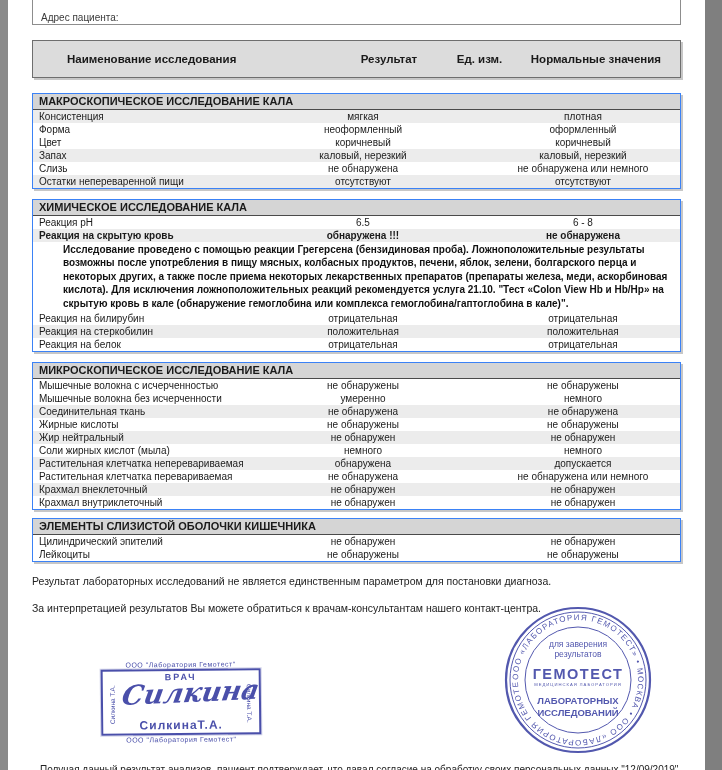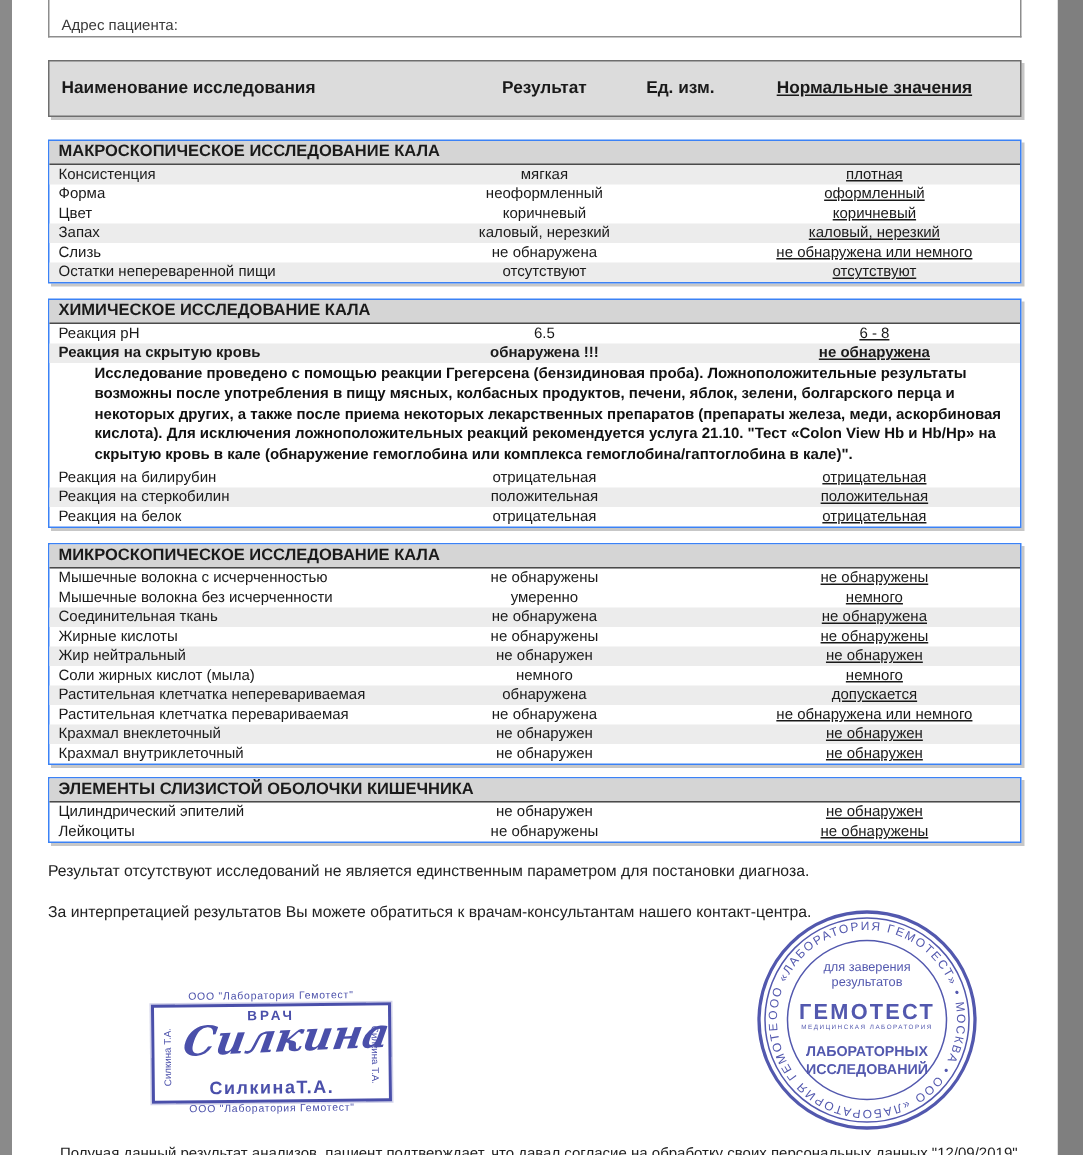--- a/index.html
+++ b/index.html
@@ -18,26 +18,26 @@
     margin:0 2px;height:21px;border:1px solid #8d8d8d;border-top:none;
     padding:12px 8px;font-size:10px;color:#3a3a3a;box-sizing:border-box;
   }
 
   
   .header-box{
     margin:15px 2px 0;height:36px;background:#dcdcdc;
     border:1px solid #6e6e6e;box-shadow:2px 2px 0 rgba(0,0,0,.22);
     display:flex;align-items:center;font-weight:bold;font-size:11.5px;
   }
-  .header-box .c-name{padding-left:8px;}
+  .header-box .c-name{padding-left:8px;margin-left:26px;}
 
   .c-name{flex:0 0 42%;text-align:left;box-sizing:border-box;overflow:hidden;white-space:nowrap;}
   .c-res{flex:0 0 18%;text-align:center;overflow:hidden;white-space:nowrap;}
   .c-unit{flex:0 0 10%;text-align:center;overflow:hidden;white-space:nowrap;}
-  .c-norm{flex:1;text-align:center;overflow:hidden;white-space:nowrap;text-decoration:underline;}
+  .c-norm{flex:1;text-align:center;overflow:hidden;white-space:nowrap;}
 
   
   .section-box{
     margin:15px 2px 0;border:1px solid #3b82f6;box-shadow:2px 2px 0 rgba(0,0,0,.22);
     background:#fff;
   }
   .section-box.tight{margin-top:10px;}
   .section-box.tighter{margin-top:8px;}
   .section-title{
     background:#d5d5d5;border-bottom:1px solid #4a4a4a;
@@ -252,21 +252,21 @@
       <span class="c-norm">не обнаружен</span>
     </div>
     <div class="row">
       <span class="c-name">Лейкоциты</span>
       <span class="c-res">не обнаружены</span>
       <span class="c-unit"></span>
       <span class="c-norm">не обнаружены</span>
     </div>
   </div>
 
-  <div class="para disclaimer">Результат отсутствуют исследований не является единственным параметром для постановки диагноза.</div>
+  <div class="para disclaimer">Результат лабораторных исследований не является единственным параметром для постановки диагноза.</div>
   <div class="para interpretation">За интерпретацией результатов Вы можете обратиться к врачам-консультантам нашего контакт-центра.</div>
 
 </div>
 
 <div class="doctor-stamp">
   <div class="ds-org-top">ООО "Лаборатория Гемотест"</div>
   <div class="ds-inner">
     <div class="ds-role">ВРАЧ</div>
     <div class="ds-sign">Силкина</div>
     <div class="ds-name">СилкинаТ.А.</div>

